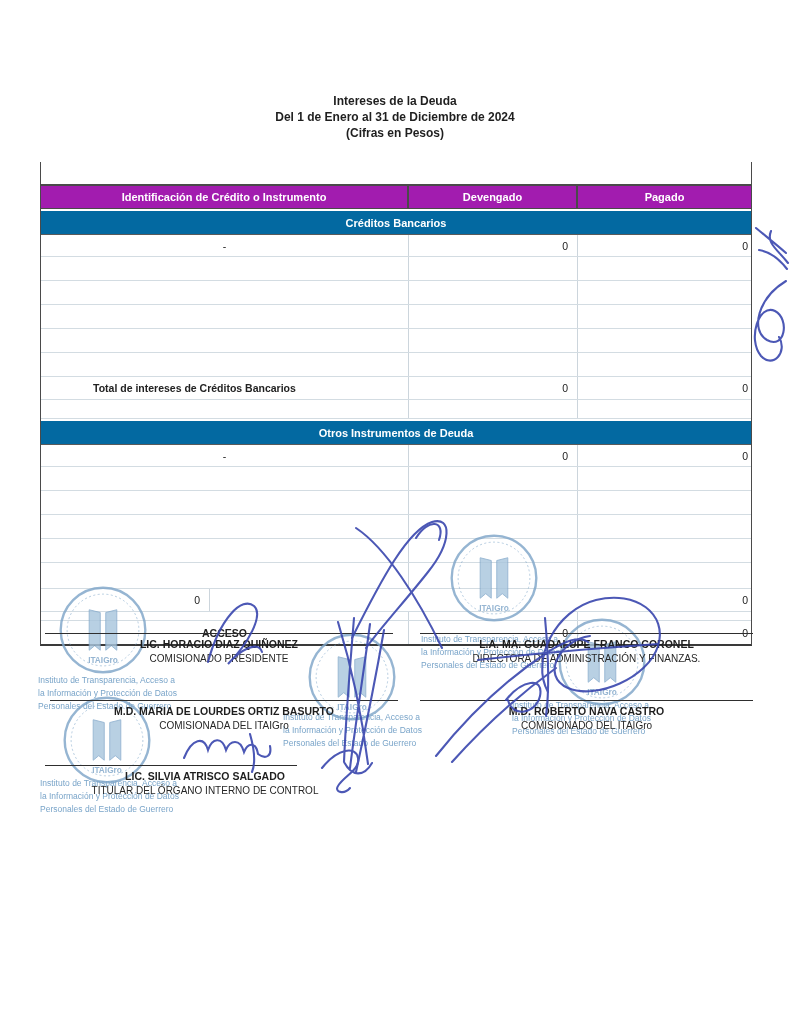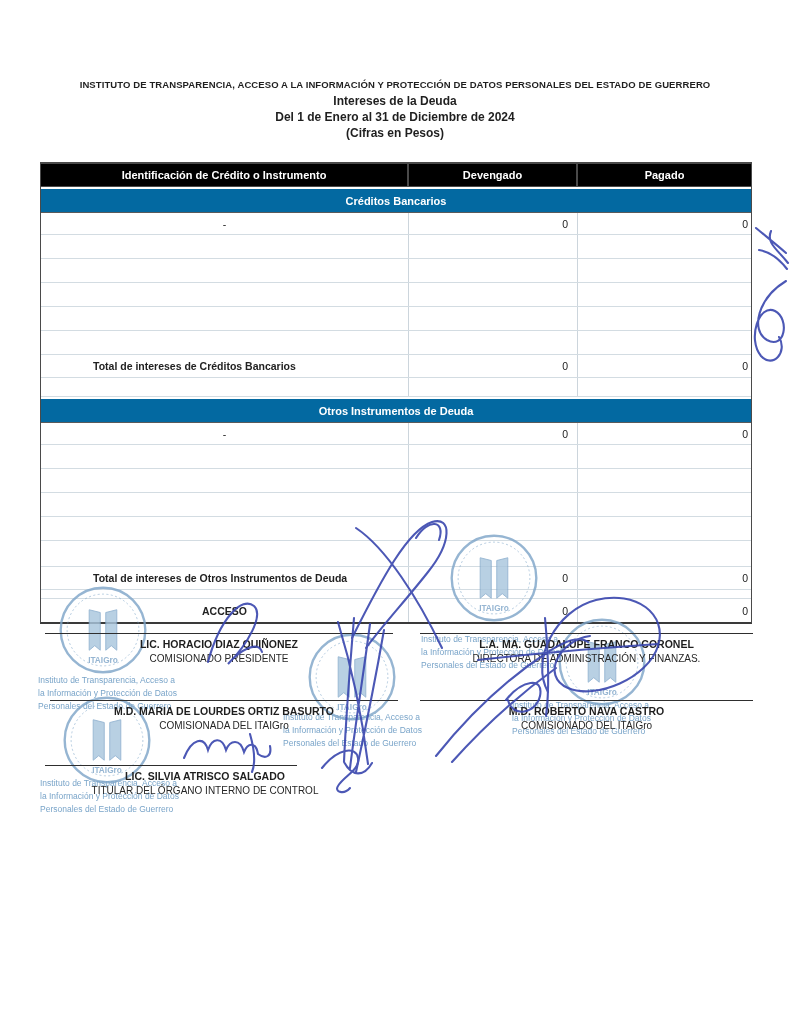--- a/index.html
+++ b/index.html
@@ -14,21 +14,21 @@
   .hdr.l2{top:94px;font-size:12px;}
   .hdr.l3{top:110px;font-size:12px;}
   .hdr.l4{top:126px;font-size:12px;}
   
   .tbl{
     position:absolute;left:40px;top:162px;width:712px;
     border-left:1.5px solid #4a4a4a;border-right:1.5px solid #4a4a4a;
     border-bottom:2px solid #3a3a3a;box-sizing:border-box;background:#fff;
   }
   .trow{display:flex;box-sizing:border-box;}
-  .thead{height:25px;background:#000000;border-top:2px solid #4a4a4a;border-bottom:1px solid #4a4a4a;}
+  .thead{height:25px;background:#a21caf;border-top:2px solid #4a4a4a;border-bottom:1px solid #4a4a4a;margin-top:22px;}
   .th{display:flex;align-items:center;justify-content:center;color:#fff;
       font-size:11px;font-weight:bold;box-sizing:border-box;}
   .th.c1{width:368px;border-right:2px solid #4a4a4a;}
   .th.c2{width:169px;border-right:2px solid #4a4a4a;}
   .th.c3{flex:1;}
   .band{height:23px;background:#0369a1;border-top:2px solid #ffffff;border-bottom:1px solid #5a5a5a;
         display:flex;align-items:center;justify-content:center;color:#fff;font-size:11px;font-weight:bold;}
   .r{border-bottom:1px solid #d3dce2;}
   .cell{display:flex;align-items:center;box-sizing:border-box;font-size:10.5px;color:#222;}
   .cell.c1{width:368px;border-right:1px solid #ccd5dc;justify-content:center;}
@@ -47,21 +47,20 @@
   
   .seal{position:absolute;width:92px;height:92px;opacity:.82;}
   
   .ink{position:absolute;left:0;top:0;pointer-events:none;}
 </style>
 </head>
 <body>
 
 <div class="page">
 
-  <div class="hdr l1">INSTITUTO DE TRANSPARENCIA, ACCESO A LA INFORMACIÓN Y PROTECCIÓN DE DATOS PERSONALES DEL ESTADO DE GUERRERO</div>
   <div class="hdr l2">Intereses de la Deuda</div>
   <div class="hdr l3">Del 1 de Enero al 31 de Diciembre de 2024</div>
   <div class="hdr l4">(Cifras en Pesos)</div>
 
   <div class="tbl">
     <div class="trow thead">
       <div class="th c1">Identificación de Crédito o Instrumento</div>
       <div class="th c2">Devengado</div>
       <div class="th c3">Pagado</div>
     </div>
@@ -135,21 +134,20 @@
         <div class="cell c1"></div>
         <div class="cell c2"></div>
         <div class="cell c3"></div>
       </div>
     <div class="trow r h26">
         <div class="cell c1"></div>
         <div class="cell c2"></div>
         <div class="cell c3"></div>
       </div>
     <div class="trow r h23">
-      <div class="cell c1 total-label">Total de intereses de Otros Instrumentos de Deuda</div>
       <div class="cell c2">0</div>
       <div class="cell c3">0</div>
     </div>
     <div class="trow r h9">
         <div class="cell c1"></div>
         <div class="cell c2"></div>
         <div class="cell c3"></div>
       </div>
     <div class="trow h23">
       <div class="cell c1 grand">ACCESO</div>

